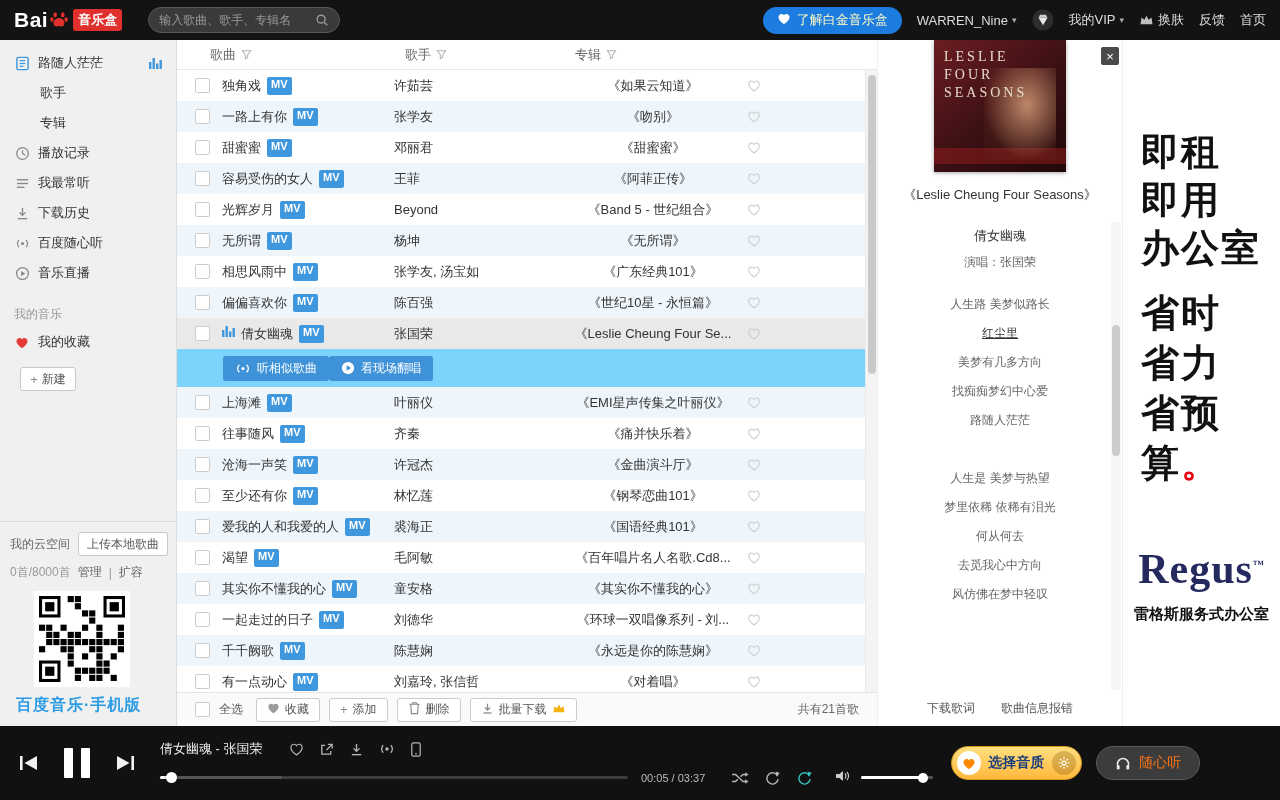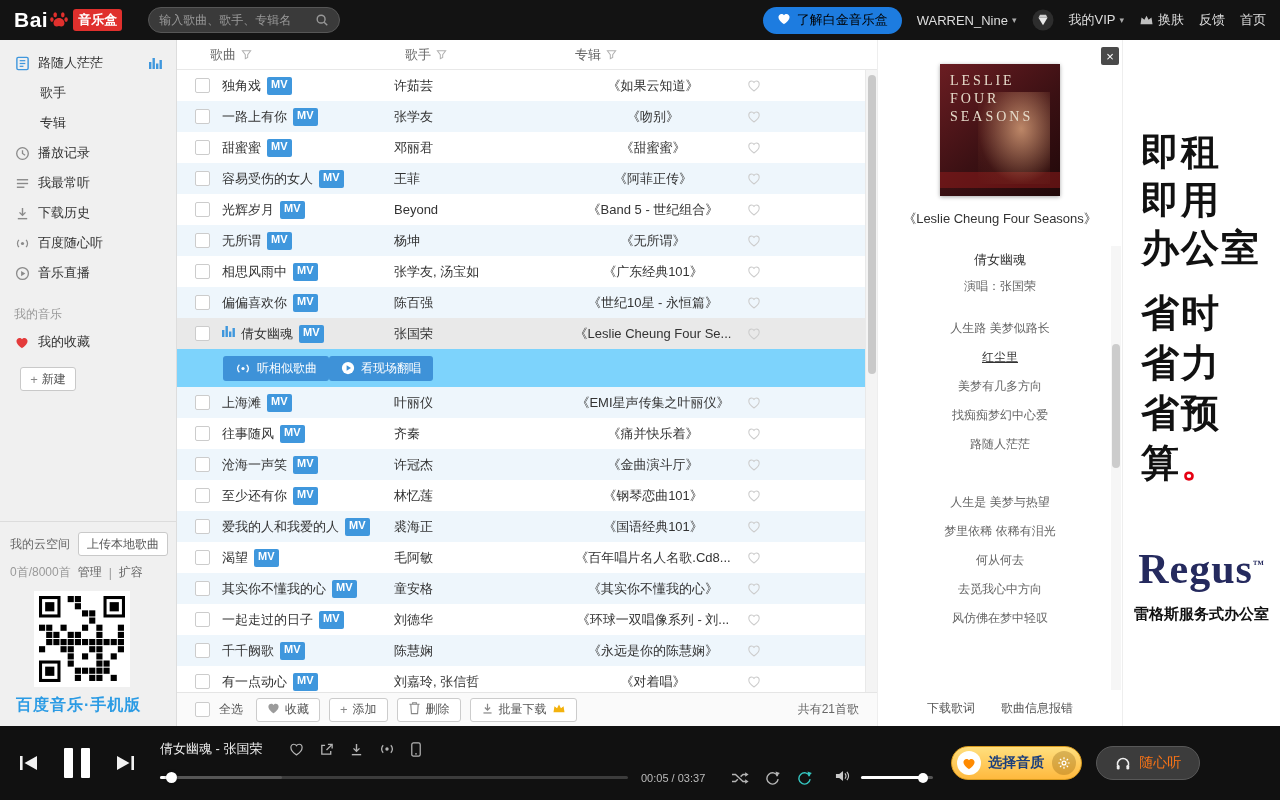--- a/index.html
+++ b/index.html
@@ -11,21 +11,21 @@
   .topbar{flex:0 0 40px;background:#131313;display:flex;align-items:center;padding:0 14px;}
   .logo{display:flex;align-items:center;cursor:pointer;}
   .logo-bai{color:#fff;font-weight:bold;font-size:21px;letter-spacing:.5px;}
   .paw{display:inline-flex;margin:0 1px;}
   .logo-box{background:#e0302d;color:#fff;font-size:13px;font-weight:bold;padding:2px 5px;border-radius:3px;margin-left:3px;}
   .searchbox{margin-left:26px;width:192px;height:26px;background:#3a3a3a;border:1px solid #565656;border-radius:14px;display:flex;align-items:center;padding:0 10px;}
   .search-input{flex:1;background:transparent;border:none;outline:none;color:#ccc;font-size:12px;}
   .search-input::placeholder{color:#999;}
   .search-ico{display:inline-flex;cursor:pointer;}
   .topbar-right{margin-left:auto;display:flex;align-items:center;gap:15px;color:#ddd;font-size:13px;}
-  .promo{height:27px;border:none;border-radius:14px;background:#1d7ce0;color:#000000;font-size:13px;display:flex;align-items:center;gap:6px;padding:0 14px;cursor:pointer;}
+  .promo{height:27px;border:none;border-radius:14px;background:#1d7ce0;color:#fef9c3;font-size:13px;display:flex;align-items:center;gap:6px;padding:0 14px;cursor:pointer;}
   .menu-item{display:flex;align-items:center;cursor:pointer;white-space:nowrap;}
   .caret{font-size:9px;color:#aaa;margin-left:4px;}
   .diamond-wrap{display:inline-flex;cursor:pointer;}
   .toplink{color:#ddd;text-decoration:none;cursor:pointer;white-space:nowrap;}
 
   
   .content{flex:1;display:flex;min-height:0;}
 
   
   .sidebar{flex:0 0 172px;background:#f0f0f0;border-right:1px solid #ddd;display:flex;flex-direction:column;padding-top:8px;}
@@ -73,21 +73,21 @@
   .tfoot{flex:0 0 34px;border-top:1px solid #e5e5e5;background:#fafafa;display:flex;align-items:center;padding:0 18px;gap:9px;font-size:12px;color:#555;}
   .select-label{margin-right:4px;}
   .foot-btn{height:24px;background:#fff;border:1px solid #ccc;border-radius:3px;display:flex;align-items:center;gap:5px;padding:0 10px;color:#555;font-size:12px;cursor:pointer;}
   .foot-total{margin-left:auto;color:#666;}
   .v-scroll{position:absolute;top:30px;bottom:34px;right:0;width:12px;background:#f4f4f4;border-left:1px solid #e9e9e9;cursor:pointer;}
   .v-thumb{position:absolute;top:5px;left:2px;width:8px;height:48%;background:#c9c9c9;border-radius:4px;cursor:pointer;}
 
   
   .lyrics{flex:0 0 245px;background:#fff;border-left:1px solid #eee;display:flex;flex-direction:column;align-items:center;position:relative;}
   .close-btn{position:absolute;top:7px;right:3px;width:18px;height:18px;background:#4a4a4a;color:#fff;display:flex;align-items:center;justify-content:center;font-size:13px;cursor:pointer;border-radius:2px;line-height:1;}
-  .album-cover{margin-top:24px;width:120px;height:132px;background:linear-gradient(140deg,#6b1d22 0%,#3a1013 55%,#200809 100%);position:relative;box-shadow:0 1px 4px rgba(0,0,0,.35);overflow:hidden;}
+  .album-cover{width:132px;height:132px;background:linear-gradient(140deg,#6b1d22 0%,#3a1013 55%,#200809 100%);position:relative;box-shadow:0 1px 4px rgba(0,0,0,.35);overflow:hidden;}
   .album-cover::after{content:"";position:absolute;right:10px;top:28px;width:72px;height:92px;background:radial-gradient(ellipse at 60% 40%,rgba(222,165,125,.8),rgba(130,65,45,.15) 70%,transparent 100%);}
   .album-cover::before{content:"";position:absolute;left:0;bottom:8px;width:100%;height:16px;background:rgba(150,28,28,.5);}
   .cover-text{position:absolute;top:8px;left:10px;color:#e6dccb;font-family:"Liberation Serif","DejaVu Serif",serif;font-size:14px;letter-spacing:3px;line-height:1.3;z-index:2;}
   .album-caption{margin-top:14px;font-size:13px;color:#333;}
   .lyric-scroll{margin-top:18px;flex:1;width:100%;overflow:hidden;text-align:center;position:relative;}
   .lyric-song-title{font-size:13px;color:#333;line-height:28px;}
   .lyric-artist{font-size:12px;color:#666;line-height:24px;margin-bottom:16px;}
   .lyric-line{font-size:12px;color:#666;line-height:29px;}
   .lyric-line.current{color:#333;text-decoration:underline;}
   .lyr-sb{position:absolute;right:1px;top:0;bottom:0;width:10px;background:#f6f6f6;cursor:pointer;}

